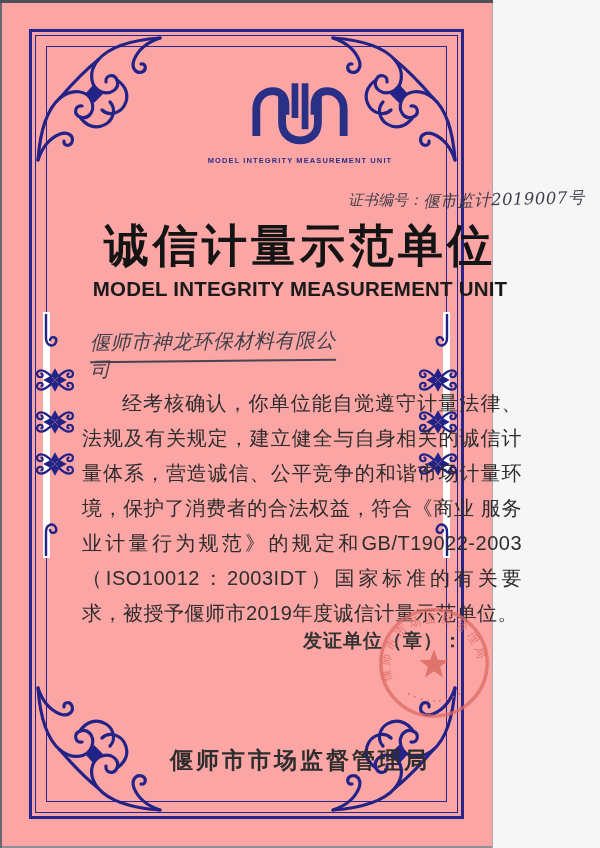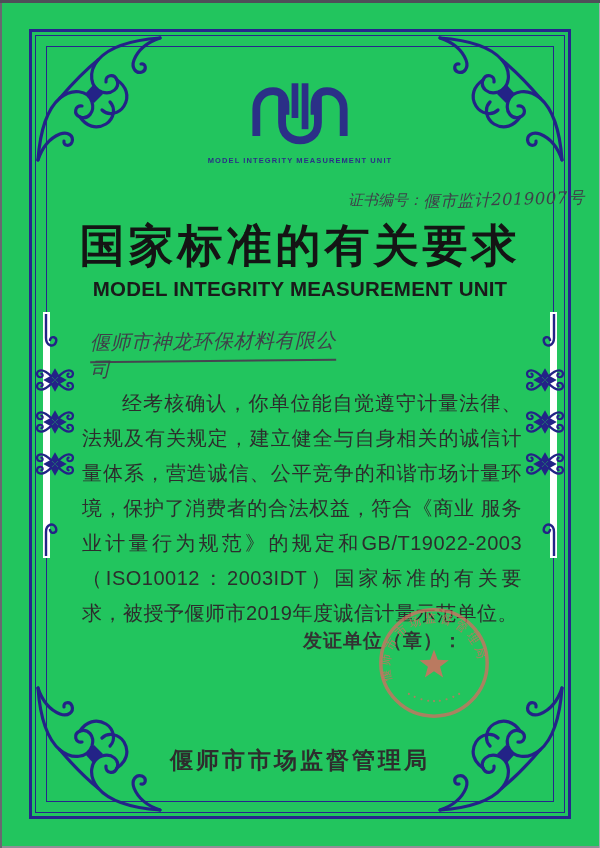--- a/index.html
+++ b/index.html
@@ -3,21 +3,21 @@
 <meta charset="utf-8">
 <style>
   html,body{margin:0;padding:0;}
   body{
     width:600px;height:848px;
     background:#f6f6f7;
     font-family:"Liberation Sans", sans-serif;
     overflow:hidden;
   }
   .page{
-    position:relative;width:600px;height:848px;background:#22c55e;
+    position:relative;width:493px;height:848px;background:#fca5a5;
     box-shadow: inset 0 3px 0 #4f4f58, inset 2px 0 0 #686870,
                 inset -1px 0 0 #a9a9b1, inset 0 -2px 0 #8f8f97;
   }
   
   .frame-outer{position:absolute;inset:29px;border:3px solid #26268c;}
   .frame-mid{position:absolute;inset:35px;border:1px solid #26268c;}
   .frame-inner{position:absolute;inset:46px;border:1.5px solid #26268c;}
   .ornament{position:absolute;pointer-events:none;}
   .corner{width:132px;height:132px;}
   .c-tl{left:32px;top:32px;}
@@ -186,21 +186,21 @@
         <path d="M109 18 L109 100"></path>
       </g>
     </svg>
     <div class="logo-caption">MODEL INTEGRITY MEASUREMENT UNIT</div>
   </div>
 
   <div class="cert-line">
     <span class="cert-label">证书编号：</span><span class="cert-value">偃市监计2019007号</span>
   </div>
 
-  <div class="title-cn">国家标准的有关要求</div>
+  <div class="title-cn">诚信计量示范单位</div>
   <div class="title-en">MODEL INTEGRITY MEASUREMENT UNIT</div>
 
   <div class="company">偃师市神龙环保材料有限公司</div>
 
   <div class="body-text">经考核确认，你单位能自觉遵守计量法律、法规及有关规定，建立健全与自身相关的诚信计量体系，营造诚信、公平竞争的和谐市场计量环境，保护了消费者的合法权益，符合《商业 服务业计量行为规范》的规定和GB/T19022-2003（ISO10012：2003IDT）国家标准的有关要求，被授予偃师市2019年度诚信计量示范单位。</div>
 
   <div class="issuer-label">发证单位（章）：</div>
 
   <svg class="seal" viewBox="0 0 120 120">
     <circle cx="60" cy="60" r="55" fill="none" stroke="#d96a61" stroke-width="3.6" opacity="0.8"></circle>

